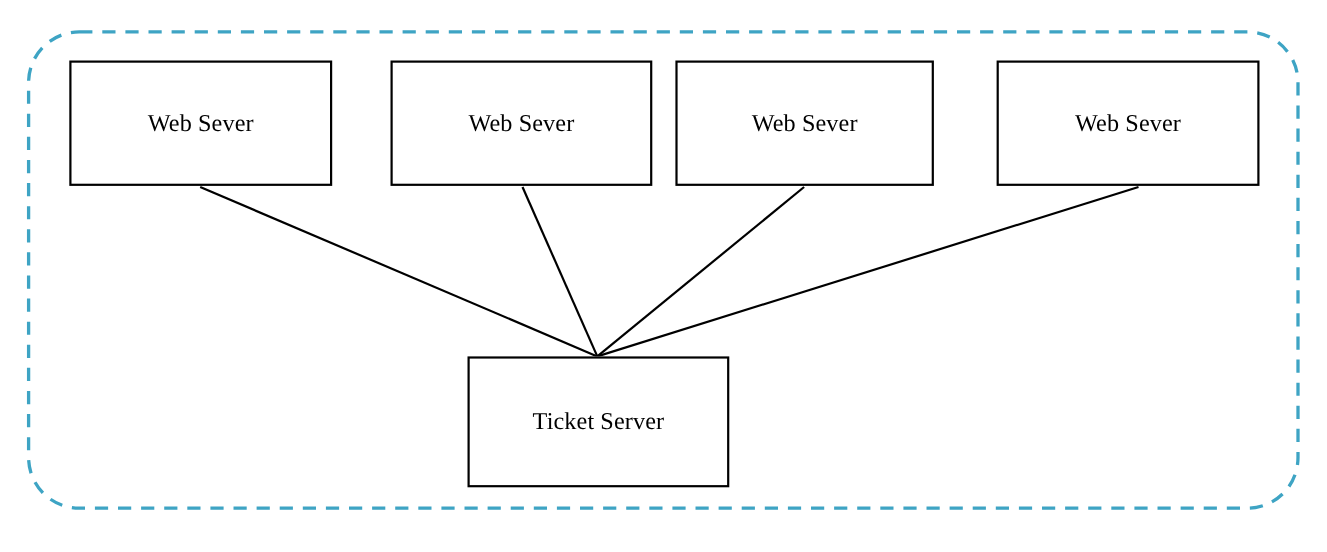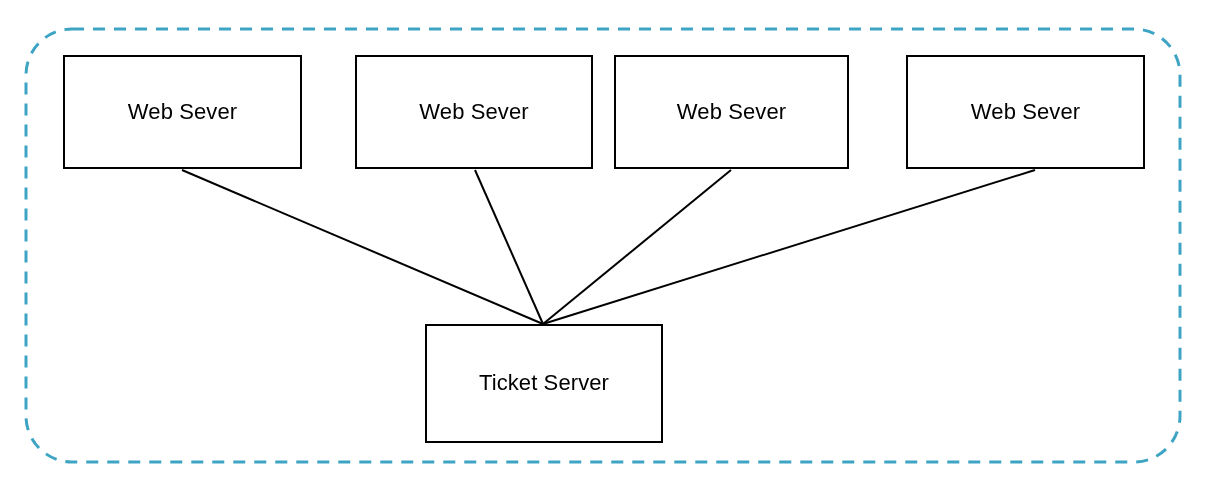--- a/index.html
+++ b/index.html
@@ -27,21 +27,21 @@
   .node-box {
     position: absolute;
     box-sizing: border-box;
     background: #ffffff;
     border: 2px solid #000000;
     display: flex;
     align-items: center;
     justify-content: center;
   }
   .node-label {
-    font-family: Liberation Sans, sans-serif;
+    font-family: Liberation Serif, serif;
     font-size: 22px;
     color: #000000;
     line-height: 1.2;
     white-space: nowrap;
     letter-spacing: 0.1px;
   }
 </style>
 </head>
 <body>
 

